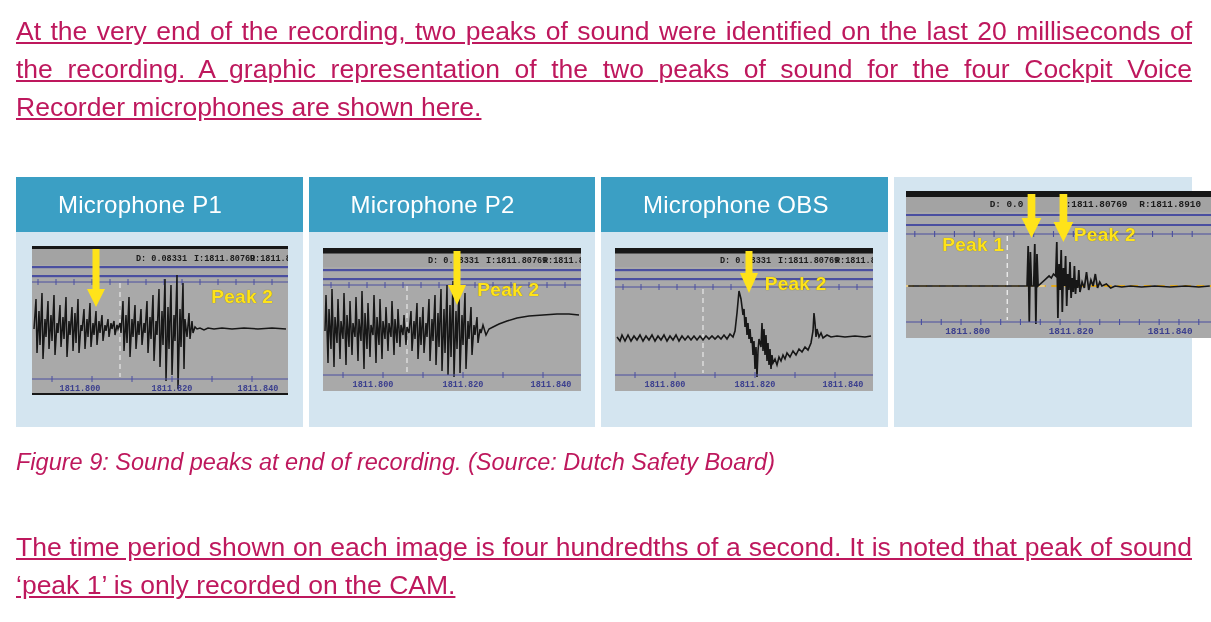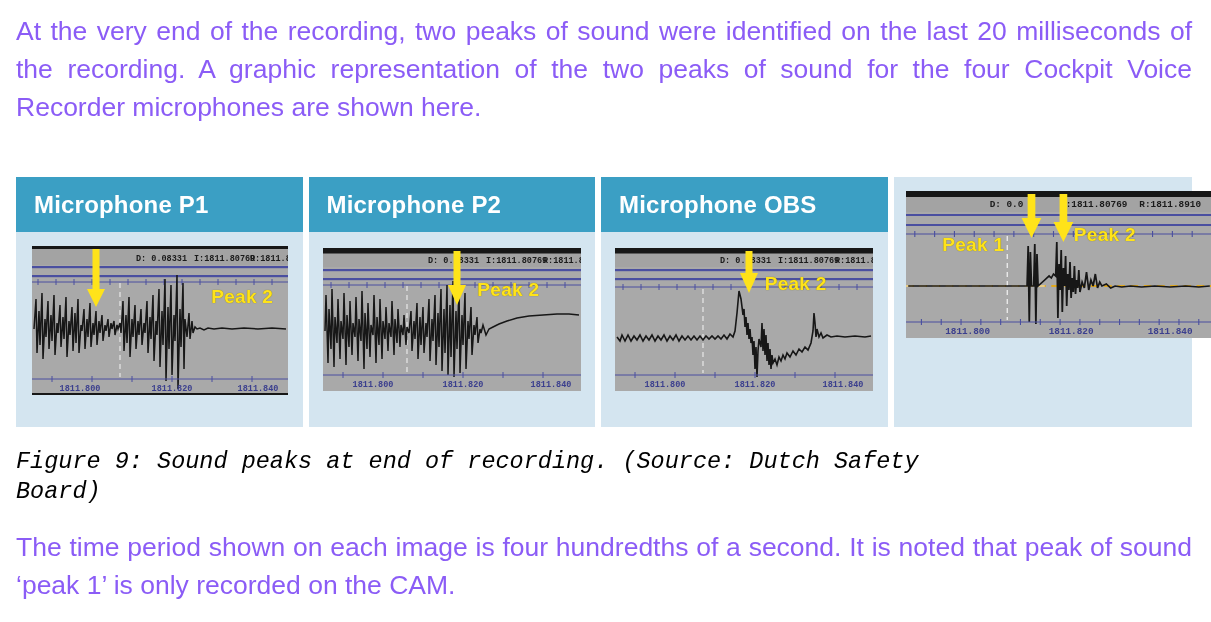--- a/index.html
+++ b/index.html
@@ -12,21 +12,21 @@
   
   .cutline{
     position:absolute;left:16px;top:-22px;width:1176px;
     font-size:27px;line-height:30px;color:#231f20;
     letter-spacing:.2px;white-space:nowrap;overflow:hidden;height:28px;
   }
 
   
   .para{
     position:absolute;left:16px;width:1176px;
-    font-size:26.5px;line-height:38px;color:#8b5cf6;
+    font-size:26.5px;line-height:38px;color:#be185d;text-decoration:underline;
   }
   .para p{margin:0;}
   .para.justified p{text-align:justify;text-align-last:left;}
   .p-top{top:12px;}
   .p-bottom{top:528px;}
 
   
   .figure{
     position:absolute;left:16px;top:177px;width:1176px;height:250px;
     display:flex;
@@ -40,22 +40,23 @@
   .panel.p2{width:288px;}
   .panel.obs{width:288px;text-align:center;}
   .panel.cam{width:300px;}
 
   .panel-header{
     height:55px;background:#3b9fc4;
     display:flex;align-items:center;
     padding-left:18px;box-sizing:border-box;
   }
   .panel-header .title{
-    color:#ffffff;font-size:24px;font-weight:bold;letter-spacing:.2px;
+    color:#ffffff;font-size:24px;font-weight:normal;letter-spacing:.2px;
     white-space:nowrap;
+    margin-left:24px;
   }
 
   .panel-body{flex:1;position:relative;}
 
   
   .scope{
     position:absolute;background:#4d7c0f;overflow:hidden;
     border-top:3px solid #171717;
   }
   .panel.p1 .scope{left:16px;top:14px;width:256px;height:146px;}
@@ -69,21 +70,21 @@
   .annot{position:absolute;left:0;top:0;width:100%;height:100%;pointer-events:none;}
   .peak-label{
     position:absolute;color:#ffe31a;font-weight:bold;
     font-size:19px;white-space:nowrap;
     text-shadow:0 0 1px #6b6b00;letter-spacing:.3px;
   }
 
   
   .caption{
     position:absolute;left:16px;top:447px;width:1000px;
-    font-size:23.5px;font-style:italic;color:#000000;line-height:30px;font-family:Liberation Mono, monospace;
+    font-size:23.5px;font-style:italic;color:#be185d;line-height:30px;
   }
 </style>
 </head>
 <body>
 
 <div class="page">
 
   <div class="cutline"></div>
 
   <div class="para justified p-top">

